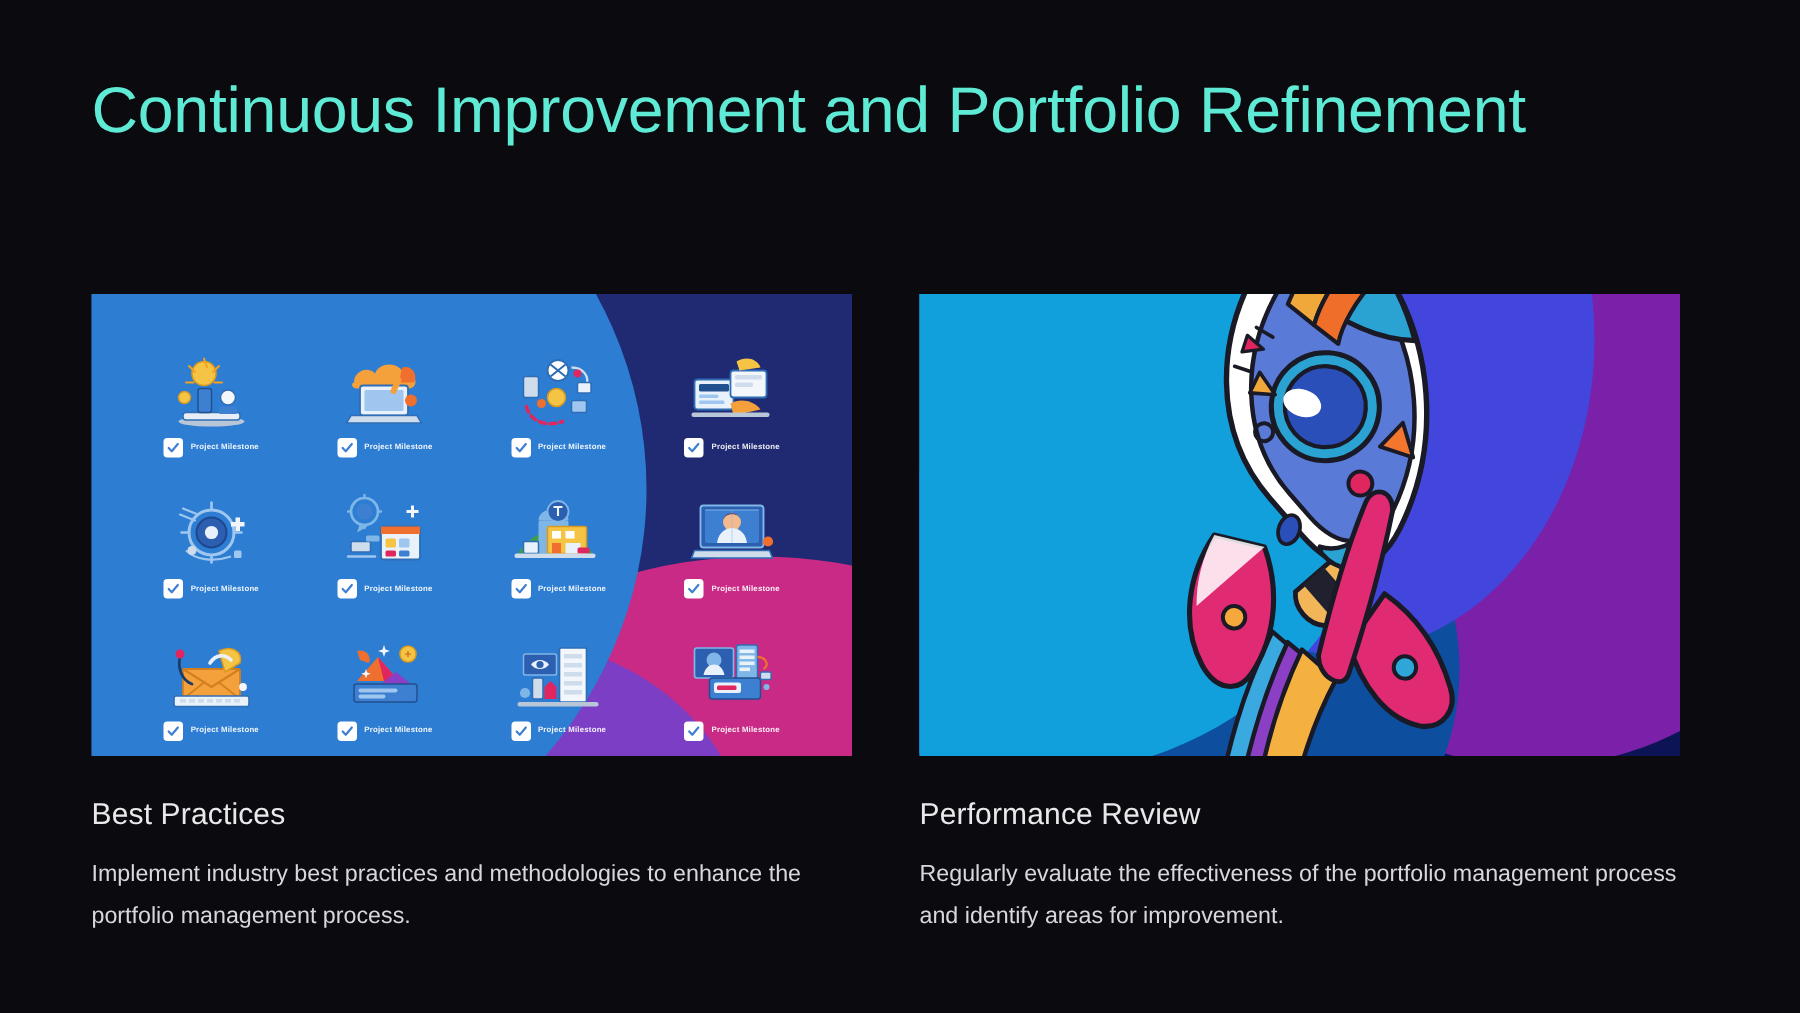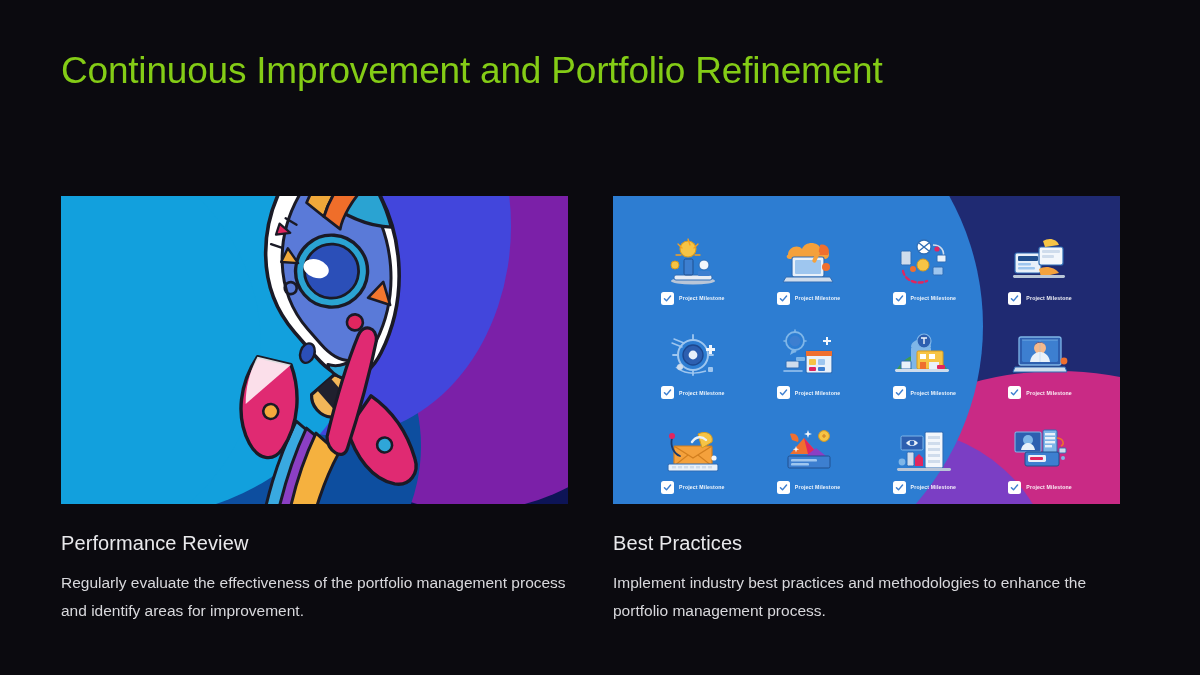--- a/index.html
+++ b/index.html
@@ -6,22 +6,22 @@
   html, body {
     width:1200px; height:675px;
     background:#0b0a0f;
     font-family:"Liberation Sans", sans-serif;
     overflow:hidden;
   }
   .slide { position:relative; width:1200px; height:675px; background:#0b0a0f; }
 
   .slide-title{
     position:absolute; left:61px; top:50px;
-    font-size:37px; font-weight:400; letter-spacing:-0.2px;
-    color:#84cc16; white-space:nowrap;text-align:right;
+    font-size:43px; font-weight:400; letter-spacing:-0.2px;
+    color:#5eead4; white-space:nowrap;text-align:right;
   }
 
   .cards{
     position:absolute; left:61px; top:196px;
     width:1078px; display:flex; gap:45px;
   }
   .card{ width:507px; }
 
   .card-media{
     position:relative; width:507px; height:308px;
@@ -101,85 +101,20 @@
   }
 </style>
 </head>
 <body>
 
 <div class="slide">
 
   <h1 class="slide-title">Continuous Improvement and Portfolio Refinement</h1>
 
   <div class="cards">
-
-    <div class="card">
-      <div class="card-media">
-        <div class="rk-bg"></div>
-        <div class="rk-navy2"></div>
-        <div class="rk-purple"></div>
-        <div class="rk-midblue"></div>
-        <div class="rk-indigo"></div>
-        <div class="rk-cyan"></div>
-        <div class="rk-cyan2"></div>
-
-        <svg class="rk-svg" viewBox="0 0 507 308">
-          <g transform="rotate(-41 253 154)">
-
-            <path d="M193 196 C150 214 118 236 86 262 C60 283 38 300 10 312 L10 336 C44 330 72 316 98 300 C132 279 160 258 200 244 Z" fill="#39a9e0" stroke="#1a1a26" stroke-width="3" stroke-linejoin="round"></path>
-            <path d="M196 208 C160 224 130 244 102 266 C78 285 56 300 30 310 L30 330 C60 324 84 312 108 296 C140 274 166 256 202 244 Z" fill="#8b3fc4" stroke="#1a1a26" stroke-width="3" stroke-linejoin="round"></path>
-            <path d="M200 218 C168 232 140 250 116 270 C96 286 76 299 54 308 L54 326 C80 320 100 310 120 296 C148 276 172 260 204 248 Z" fill="#f5b13f" stroke="#1a1a26" stroke-width="3" stroke-linejoin="round"></path>
-            <ellipse cx="92" cy="296" rx="8" ry="13" fill="none" stroke="#1a1a26" stroke-width="3" transform="rotate(-28 92 296)"></ellipse>
-            <circle cx="64" cy="282" r="2.6" fill="#1a1a26"></circle>
-            <circle cx="120" cy="300" r="2.6" fill="#1a1a26"></circle>
-
-            <path d="M222 186 L252 186 C258 192 258 210 252 216 L222 216 C214 208 214 194 222 186 Z" fill="#f2b659" stroke="#1a1a26" stroke-width="3.2" stroke-linejoin="round"></path>
-            <path d="M229 186 L247 186 L247 216 L229 216 Z" fill="#20202e"></path>
-
-            <path d="M206 122 C176 130 150 152 143 182 C139 200 148 212 164 208 C194 200 216 176 226 150 Z" fill="#e02a72" stroke="#1a1a26" stroke-width="3.4" stroke-linejoin="round"></path>
-            <path d="M206 122 C190 128 176 138 166 150 L226 150 Z" fill="#ffffff" opacity=".85"></path>
-            <circle cx="180" cy="172" r="7.5" fill="#f5a93c" stroke="#1a1a26" stroke-width="2.6"></circle>
-
-            <path d="M226 236 C214 262 212 290 226 308 C236 320 252 316 258 302 C270 276 272 250 266 226 Z" fill="#e02a72" stroke="#1a1a26" stroke-width="3.4" stroke-linejoin="round"></path>
-            <circle cx="244" cy="272" r="7.5" fill="#2fa6d8" stroke="#1a1a26" stroke-width="2.6"></circle>
-
-            <path d="M250 128 C250 70 292 22 352 4 C392 -8 412 18 408 58 C402 120 360 176 302 200 C268 214 250 196 250 160 Z" fill="#ffffff" stroke="#1a1a26" stroke-width="3.6" stroke-linejoin="round"></path>
-            <path d="M262 134 C262 84 298 42 348 26 C382 16 398 36 394 70 C388 122 354 168 306 188 C278 198 262 184 262 154 Z" fill="#5a7ad8" stroke="#1a1a26" stroke-width="3" stroke-linejoin="round"></path>
-
-            <path d="M352 4 C392 -8 412 18 408 58 C406 78 400 96 392 112 C370 92 356 56 352 4 Z" fill="#2aa3d2" stroke="#1a1a26" stroke-width="3.4" stroke-linejoin="round"></path>
-            <path d="M372 0 C394 -4 410 16 408 46 C396 38 382 20 372 0 Z" fill="#1b86b5" opacity=".75"></path>
-            <path d="M344 38 C356 32 372 26 388 24 L396 44 C378 46 360 52 348 60 Z" fill="#f0a83a" stroke="#1a1a26" stroke-width="2.8" stroke-linejoin="round"></path>
-            <path d="M348 60 C360 52 378 46 396 44 L398 64 C380 66 362 72 352 80 Z" fill="#ef6e2a" stroke="#1a1a26" stroke-width="2.8" stroke-linejoin="round"></path>
-
-            <circle cx="318" cy="106" r="36" fill="#2aa3d2" stroke="#1a1a26" stroke-width="3.4"></circle>
-            <circle cx="318" cy="106" r="27" fill="#2b4fb8" stroke="#1a1a26" stroke-width="2.8"></circle>
-            <ellipse cx="308" cy="94" rx="9" ry="13" fill="#ffffff" transform="rotate(-30 308 94)"></ellipse>
-
-            <circle cx="302" cy="160" r="8" fill="#e0265f" stroke="#1a1a26" stroke-width="2.6"></circle>
-            <path d="M328 150 L350 148 L340 170 Z" fill="#f4762e" stroke="#1a1a26" stroke-width="2.6" stroke-linejoin="round"></path>
-            <path d="M286 66 L300 60 L298 78 Z" fill="#f0a83a" stroke="#1a1a26" stroke-width="2.4" stroke-linejoin="round"></path>
-            <circle cx="276" cy="92" r="6" fill="none" stroke="#1a1a26" stroke-width="2.6"></circle>
-            <path d="M300 42 L310 36 L312 50 Z" fill="#e0265f" stroke="#1a1a26" stroke-width="2.2" stroke-linejoin="round"></path>
-            <path d="M290 46 L296 56" stroke="#1a1a26" stroke-width="2.4" stroke-linecap="round"></path>
-            <path d="M318 36 L322 48" stroke="#1a1a26" stroke-width="2.4" stroke-linecap="round"></path>
-
-            <path d="M252 178 C252 194 262 206 278 202 L284 186 C272 188 260 184 254 174 Z" fill="#2aa3d2" stroke="#1a1a26" stroke-width="3" stroke-linejoin="round"></path>
-            <ellipse cx="268" cy="196" rx="10" ry="7" fill="#2b4fb8" stroke="#1a1a26" stroke-width="2.4" transform="rotate(-30 268 196)"></ellipse>
-            <ellipse cx="246" cy="152" rx="10" ry="7" fill="#2b4fb8" stroke="#1a1a26" stroke-width="2.4" transform="rotate(-30 246 152)"></ellipse>
-
-            <path d="M206 228 C234 208 268 186 296 172 C308 166 316 178 306 188 C280 208 244 232 214 250 C202 258 196 238 206 228 Z" fill="#e02a72" stroke="#1a1a26" stroke-width="3.2" stroke-linejoin="round"></path>
-
-            <path d="M392 -4 C404 -22 420 -34 438 -40" stroke="#1a1a26" stroke-width="2.6" fill="none" stroke-linecap="round"></path>
-          </g>
-        </svg>
-      </div>
-
-      <div class="card-heading">Performance Review</div>
-      <div class="card-body">Regularly evaluate the effectiveness of the portfolio management process and identify areas for improvement.</div>
-    </div>
 
     <div class="card">
       <div class="card-media">
         <div class="ms-bg"></div>
         <div class="ms-pink"></div>
         <div class="ms-violet"></div>
         <div class="ms-blue"></div>
 
         <div class="ms-grid" id="ms-grid">
             <div class="ms-cell">
@@ -491,14 +426,79 @@
                 <span class="ms-text">Project Milestone</span>
               </div>
             </div>
           </div>
       </div>
 
       <div class="card-heading">Best Practices</div>
       <div class="card-body">Implement industry best practices and methodologies to enhance the portfolio management process.</div>
     </div>
 
+    <div class="card">
+      <div class="card-media">
+        <div class="rk-bg"></div>
+        <div class="rk-navy2"></div>
+        <div class="rk-purple"></div>
+        <div class="rk-midblue"></div>
+        <div class="rk-indigo"></div>
+        <div class="rk-cyan"></div>
+        <div class="rk-cyan2"></div>
+
+        <svg class="rk-svg" viewBox="0 0 507 308">
+          <g transform="rotate(-41 253 154)">
+
+            <path d="M193 196 C150 214 118 236 86 262 C60 283 38 300 10 312 L10 336 C44 330 72 316 98 300 C132 279 160 258 200 244 Z" fill="#39a9e0" stroke="#1a1a26" stroke-width="3" stroke-linejoin="round"></path>
+            <path d="M196 208 C160 224 130 244 102 266 C78 285 56 300 30 310 L30 330 C60 324 84 312 108 296 C140 274 166 256 202 244 Z" fill="#8b3fc4" stroke="#1a1a26" stroke-width="3" stroke-linejoin="round"></path>
+            <path d="M200 218 C168 232 140 250 116 270 C96 286 76 299 54 308 L54 326 C80 320 100 310 120 296 C148 276 172 260 204 248 Z" fill="#f5b13f" stroke="#1a1a26" stroke-width="3" stroke-linejoin="round"></path>
+            <ellipse cx="92" cy="296" rx="8" ry="13" fill="none" stroke="#1a1a26" stroke-width="3" transform="rotate(-28 92 296)"></ellipse>
+            <circle cx="64" cy="282" r="2.6" fill="#1a1a26"></circle>
+            <circle cx="120" cy="300" r="2.6" fill="#1a1a26"></circle>
+
+            <path d="M222 186 L252 186 C258 192 258 210 252 216 L222 216 C214 208 214 194 222 186 Z" fill="#f2b659" stroke="#1a1a26" stroke-width="3.2" stroke-linejoin="round"></path>
+            <path d="M229 186 L247 186 L247 216 L229 216 Z" fill="#20202e"></path>
+
+            <path d="M206 122 C176 130 150 152 143 182 C139 200 148 212 164 208 C194 200 216 176 226 150 Z" fill="#e02a72" stroke="#1a1a26" stroke-width="3.4" stroke-linejoin="round"></path>
+            <path d="M206 122 C190 128 176 138 166 150 L226 150 Z" fill="#ffffff" opacity=".85"></path>
+            <circle cx="180" cy="172" r="7.5" fill="#f5a93c" stroke="#1a1a26" stroke-width="2.6"></circle>
+
+            <path d="M226 236 C214 262 212 290 226 308 C236 320 252 316 258 302 C270 276 272 250 266 226 Z" fill="#e02a72" stroke="#1a1a26" stroke-width="3.4" stroke-linejoin="round"></path>
+            <circle cx="244" cy="272" r="7.5" fill="#2fa6d8" stroke="#1a1a26" stroke-width="2.6"></circle>
+
+            <path d="M250 128 C250 70 292 22 352 4 C392 -8 412 18 408 58 C402 120 360 176 302 200 C268 214 250 196 250 160 Z" fill="#ffffff" stroke="#1a1a26" stroke-width="3.6" stroke-linejoin="round"></path>
+            <path d="M262 134 C262 84 298 42 348 26 C382 16 398 36 394 70 C388 122 354 168 306 188 C278 198 262 184 262 154 Z" fill="#5a7ad8" stroke="#1a1a26" stroke-width="3" stroke-linejoin="round"></path>
+
+            <path d="M352 4 C392 -8 412 18 408 58 C406 78 400 96 392 112 C370 92 356 56 352 4 Z" fill="#2aa3d2" stroke="#1a1a26" stroke-width="3.4" stroke-linejoin="round"></path>
+            <path d="M372 0 C394 -4 410 16 408 46 C396 38 382 20 372 0 Z" fill="#1b86b5" opacity=".75"></path>
+            <path d="M344 38 C356 32 372 26 388 24 L396 44 C378 46 360 52 348 60 Z" fill="#f0a83a" stroke="#1a1a26" stroke-width="2.8" stroke-linejoin="round"></path>
+            <path d="M348 60 C360 52 378 46 396 44 L398 64 C380 66 362 72 352 80 Z" fill="#ef6e2a" stroke="#1a1a26" stroke-width="2.8" stroke-linejoin="round"></path>
+
+            <circle cx="318" cy="106" r="36" fill="#2aa3d2" stroke="#1a1a26" stroke-width="3.4"></circle>
+            <circle cx="318" cy="106" r="27" fill="#2b4fb8" stroke="#1a1a26" stroke-width="2.8"></circle>
+            <ellipse cx="308" cy="94" rx="9" ry="13" fill="#ffffff" transform="rotate(-30 308 94)"></ellipse>
+
+            <circle cx="302" cy="160" r="8" fill="#e0265f" stroke="#1a1a26" stroke-width="2.6"></circle>
+            <path d="M328 150 L350 148 L340 170 Z" fill="#f4762e" stroke="#1a1a26" stroke-width="2.6" stroke-linejoin="round"></path>
+            <path d="M286 66 L300 60 L298 78 Z" fill="#f0a83a" stroke="#1a1a26" stroke-width="2.4" stroke-linejoin="round"></path>
+            <circle cx="276" cy="92" r="6" fill="none" stroke="#1a1a26" stroke-width="2.6"></circle>
+            <path d="M300 42 L310 36 L312 50 Z" fill="#e0265f" stroke="#1a1a26" stroke-width="2.2" stroke-linejoin="round"></path>
+            <path d="M290 46 L296 56" stroke="#1a1a26" stroke-width="2.4" stroke-linecap="round"></path>
+            <path d="M318 36 L322 48" stroke="#1a1a26" stroke-width="2.4" stroke-linecap="round"></path>
+
+            <path d="M252 178 C252 194 262 206 278 202 L284 186 C272 188 260 184 254 174 Z" fill="#2aa3d2" stroke="#1a1a26" stroke-width="3" stroke-linejoin="round"></path>
+            <ellipse cx="268" cy="196" rx="10" ry="7" fill="#2b4fb8" stroke="#1a1a26" stroke-width="2.4" transform="rotate(-30 268 196)"></ellipse>
+            <ellipse cx="246" cy="152" rx="10" ry="7" fill="#2b4fb8" stroke="#1a1a26" stroke-width="2.4" transform="rotate(-30 246 152)"></ellipse>
+
+            <path d="M206 228 C234 208 268 186 296 172 C308 166 316 178 306 188 C280 208 244 232 214 250 C202 258 196 238 206 228 Z" fill="#e02a72" stroke="#1a1a26" stroke-width="3.2" stroke-linejoin="round"></path>
+
+            <path d="M392 -4 C404 -22 420 -34 438 -40" stroke="#1a1a26" stroke-width="2.6" fill="none" stroke-linecap="round"></path>
+          </g>
+        </svg>
+      </div>
+
+      <div class="card-heading">Performance Review</div>
+      <div class="card-body">Regularly evaluate the effectiveness of the portfolio management process and identify areas for improvement.</div>
+    </div>
+
   </div>
 </div>
 
 </body></html>

